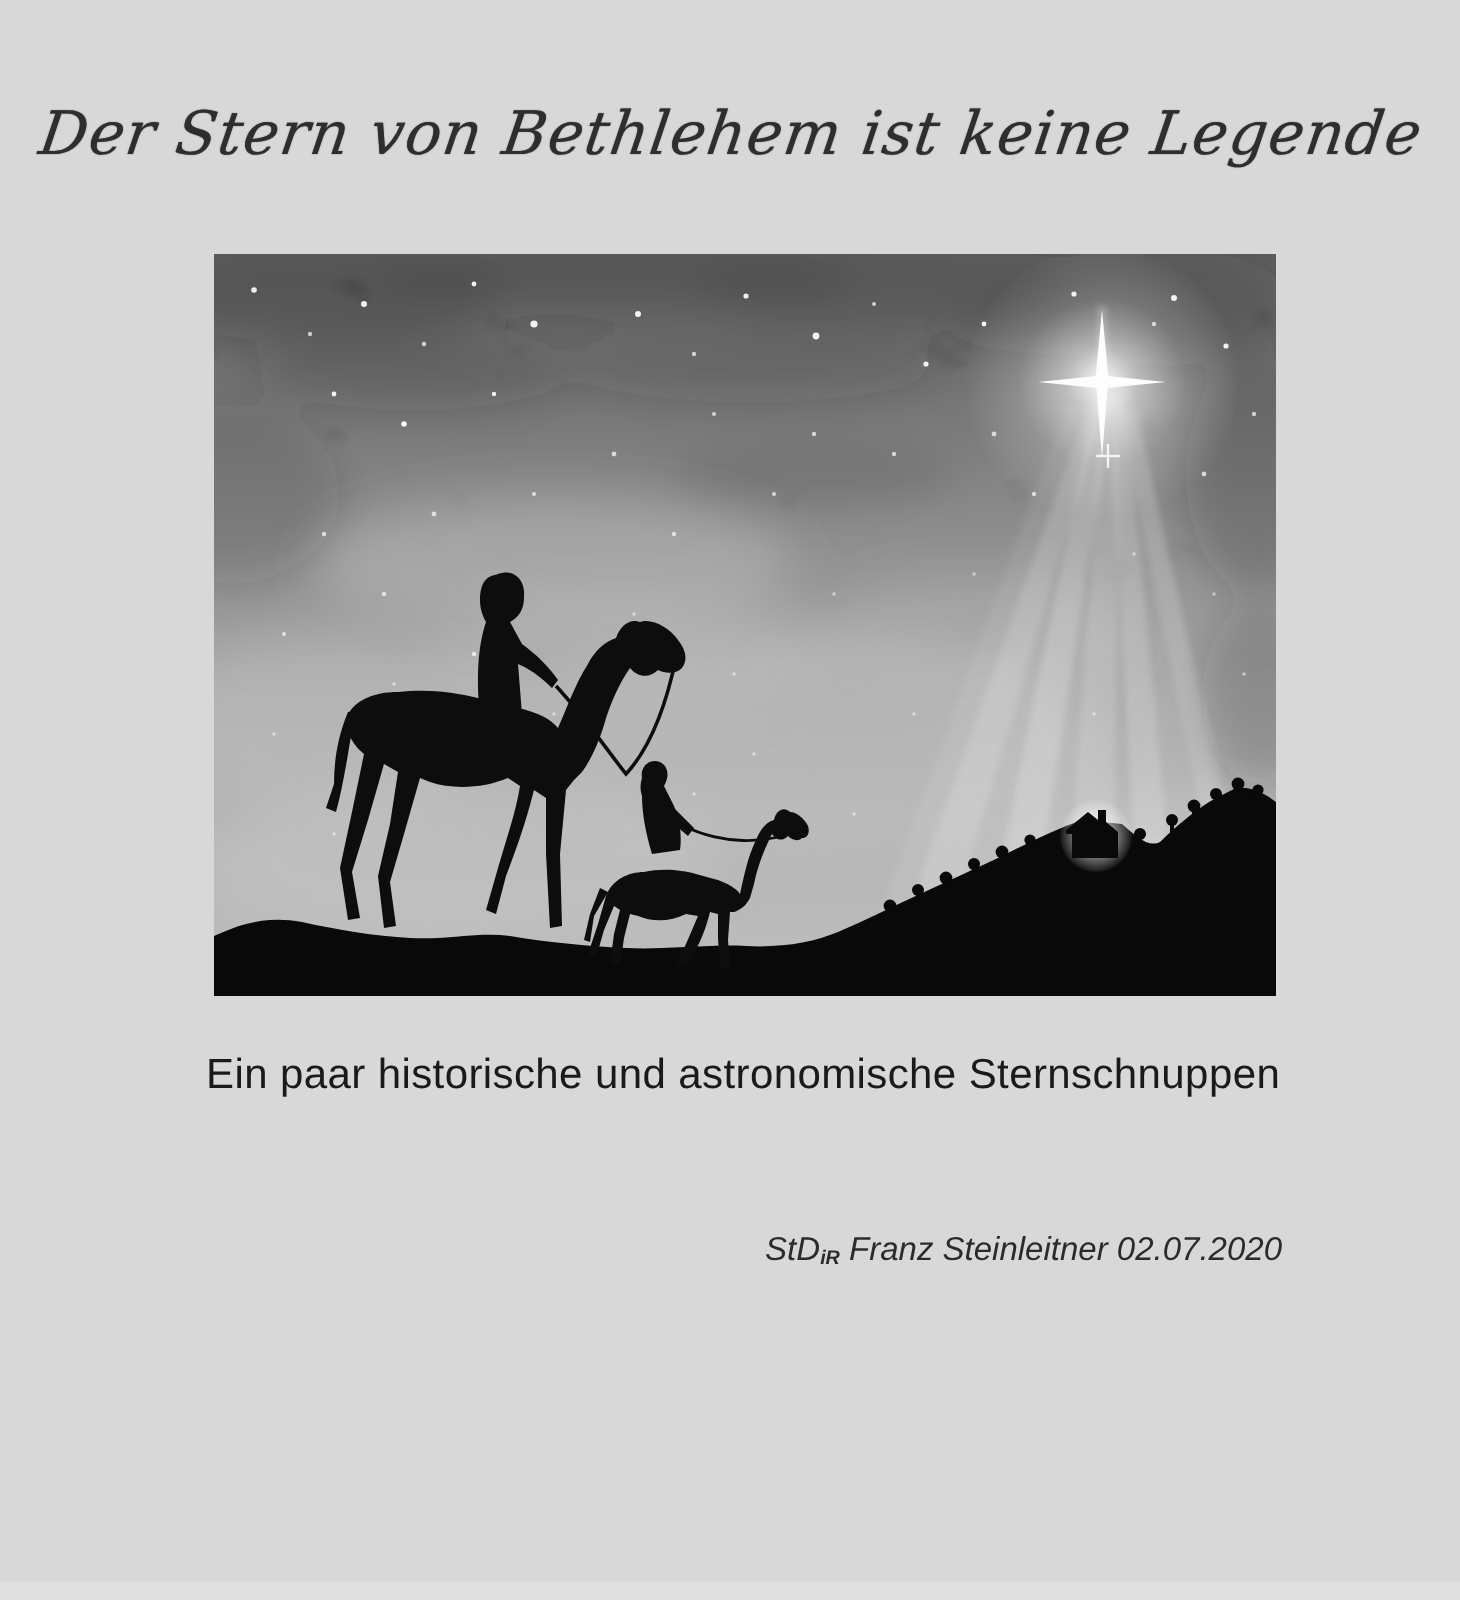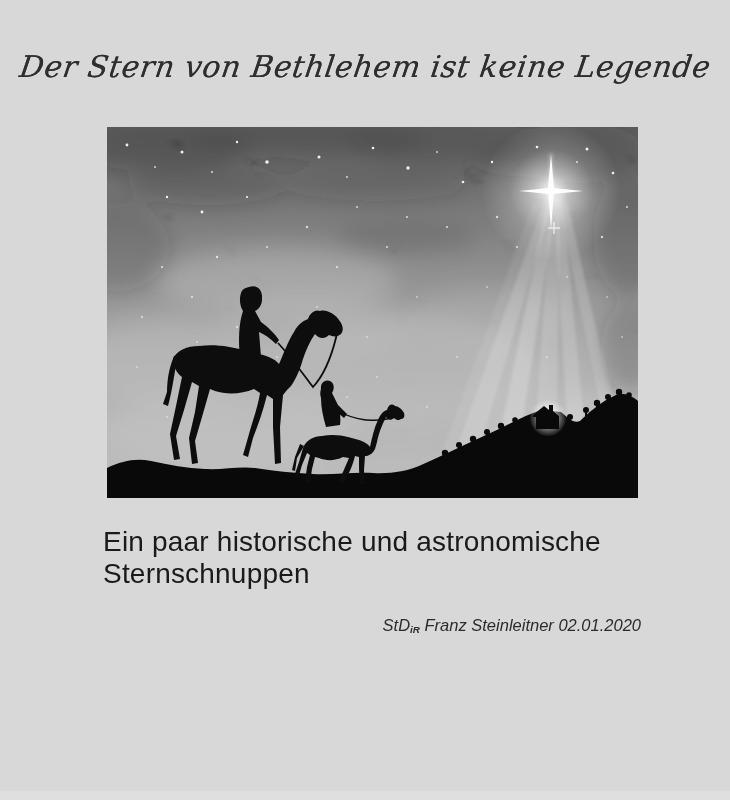--- a/index.html
+++ b/index.html
@@ -17,21 +17,21 @@
     font-size:30px;letter-spacing:0.6px;color:#2e2e2e;
     transform:skewX(-8deg);
     text-shadow:0 0 0.6px #4a4a4a;
   }
   .illustration{
     position:absolute;left:107px;top:127px;width:531px;height:371px;margin:0;
   }
   .illustration svg{display:block;width:531px;height:371px;}
   .subtitle{
     position:absolute;left:103px;top:526px;margin:0;
-    font-size:28px;color:#1a1a1a;letter-spacing:0.2px;
+    font-size:21px;color:#1a1a1a;letter-spacing:0.2px;
   }
   .attribution{
     position:absolute;left:0;top:616px;width:641px;margin:0;
     text-align:right;font-style:italic;font-size:16.5px;color:#2b2b2b;
   }
   .attribution .sub{font-size:0.6em;vertical-align:-0.22em;letter-spacing:0;font-weight:bold;}
   .attribution .rest{white-space:pre;}
   .bottom-strip{
     position:absolute;left:0;bottom:0;width:100%;height:9px;
     background:#e4e4e4;opacity:0.65;
@@ -277,16 +277,16 @@
           L230,276 C233,283 234,291 233,298 L219,300
           C216,290 214,280 214,271 C213,268 213,265 214,262 z"></path>
         <path d="M227,274 L240,287 L237,291 L224,280 z"></path>
         <path fill="none" stroke="#0d0d0d" stroke-width="1.4" d="M293,288 C276,295 254,296 233,285"></path>
       </g>
     </svg>
   </figure>
 
   <p class="subtitle">Ein paar historische und astronomische Sternschnuppen</p>
 
-  <p class="attribution"><span>StD</span><span class="sub">iR</span><span class="rest"> Franz Steinleitner 02.01.2020</span></p>
+  <p class="attribution"><span>StD</span><span class="sub">iR</span><span class="rest"> Franz Steinleitner 02.07.2020</span></p>
 
   <div class="bottom-strip"></div>
 </div>
 
 </body></html>

